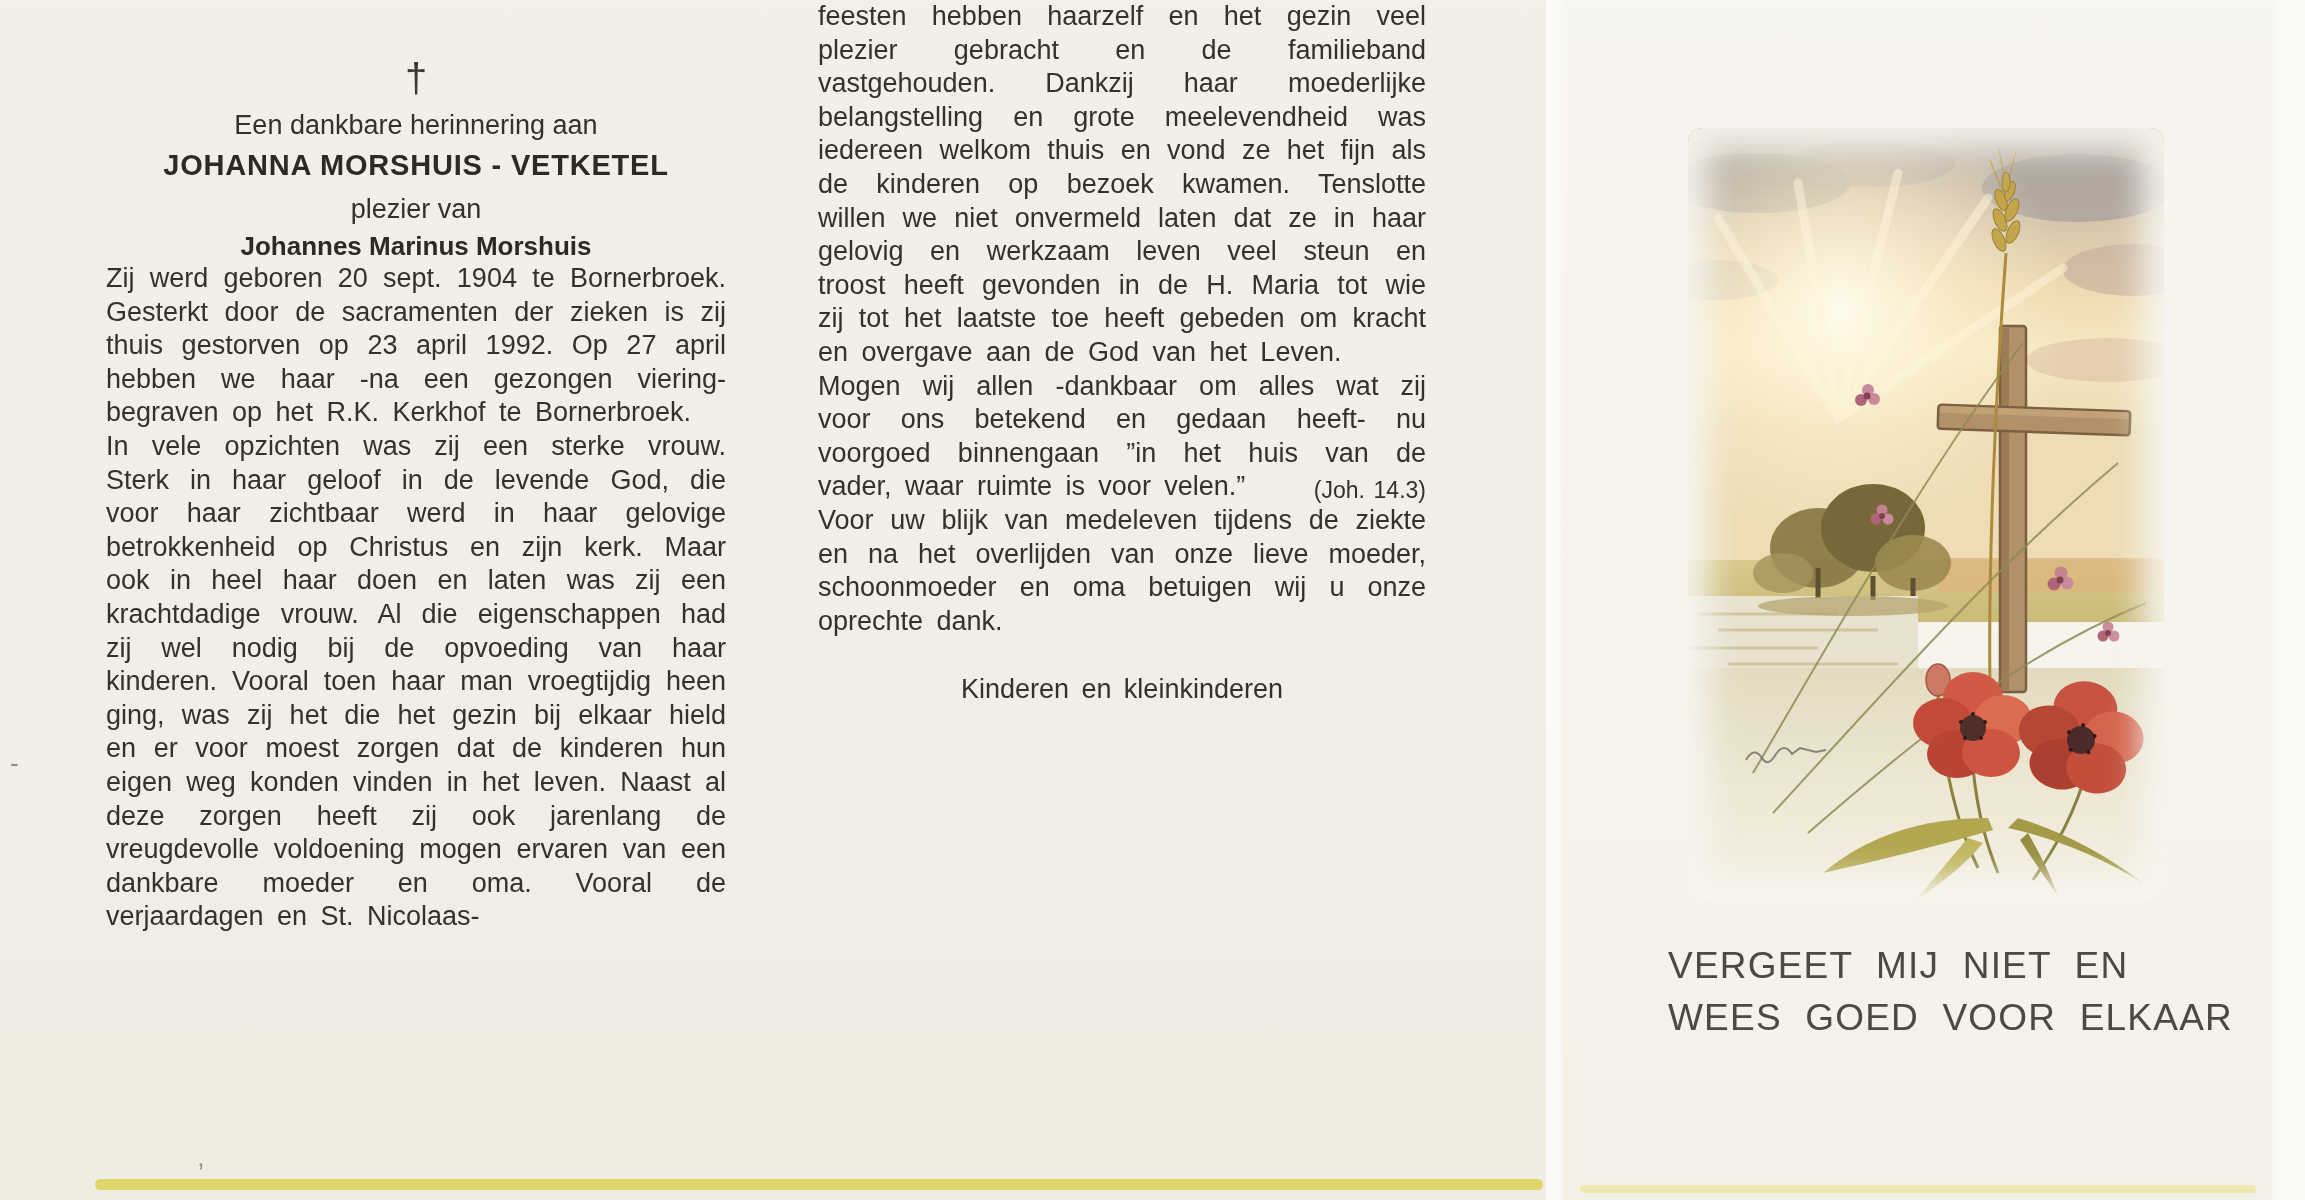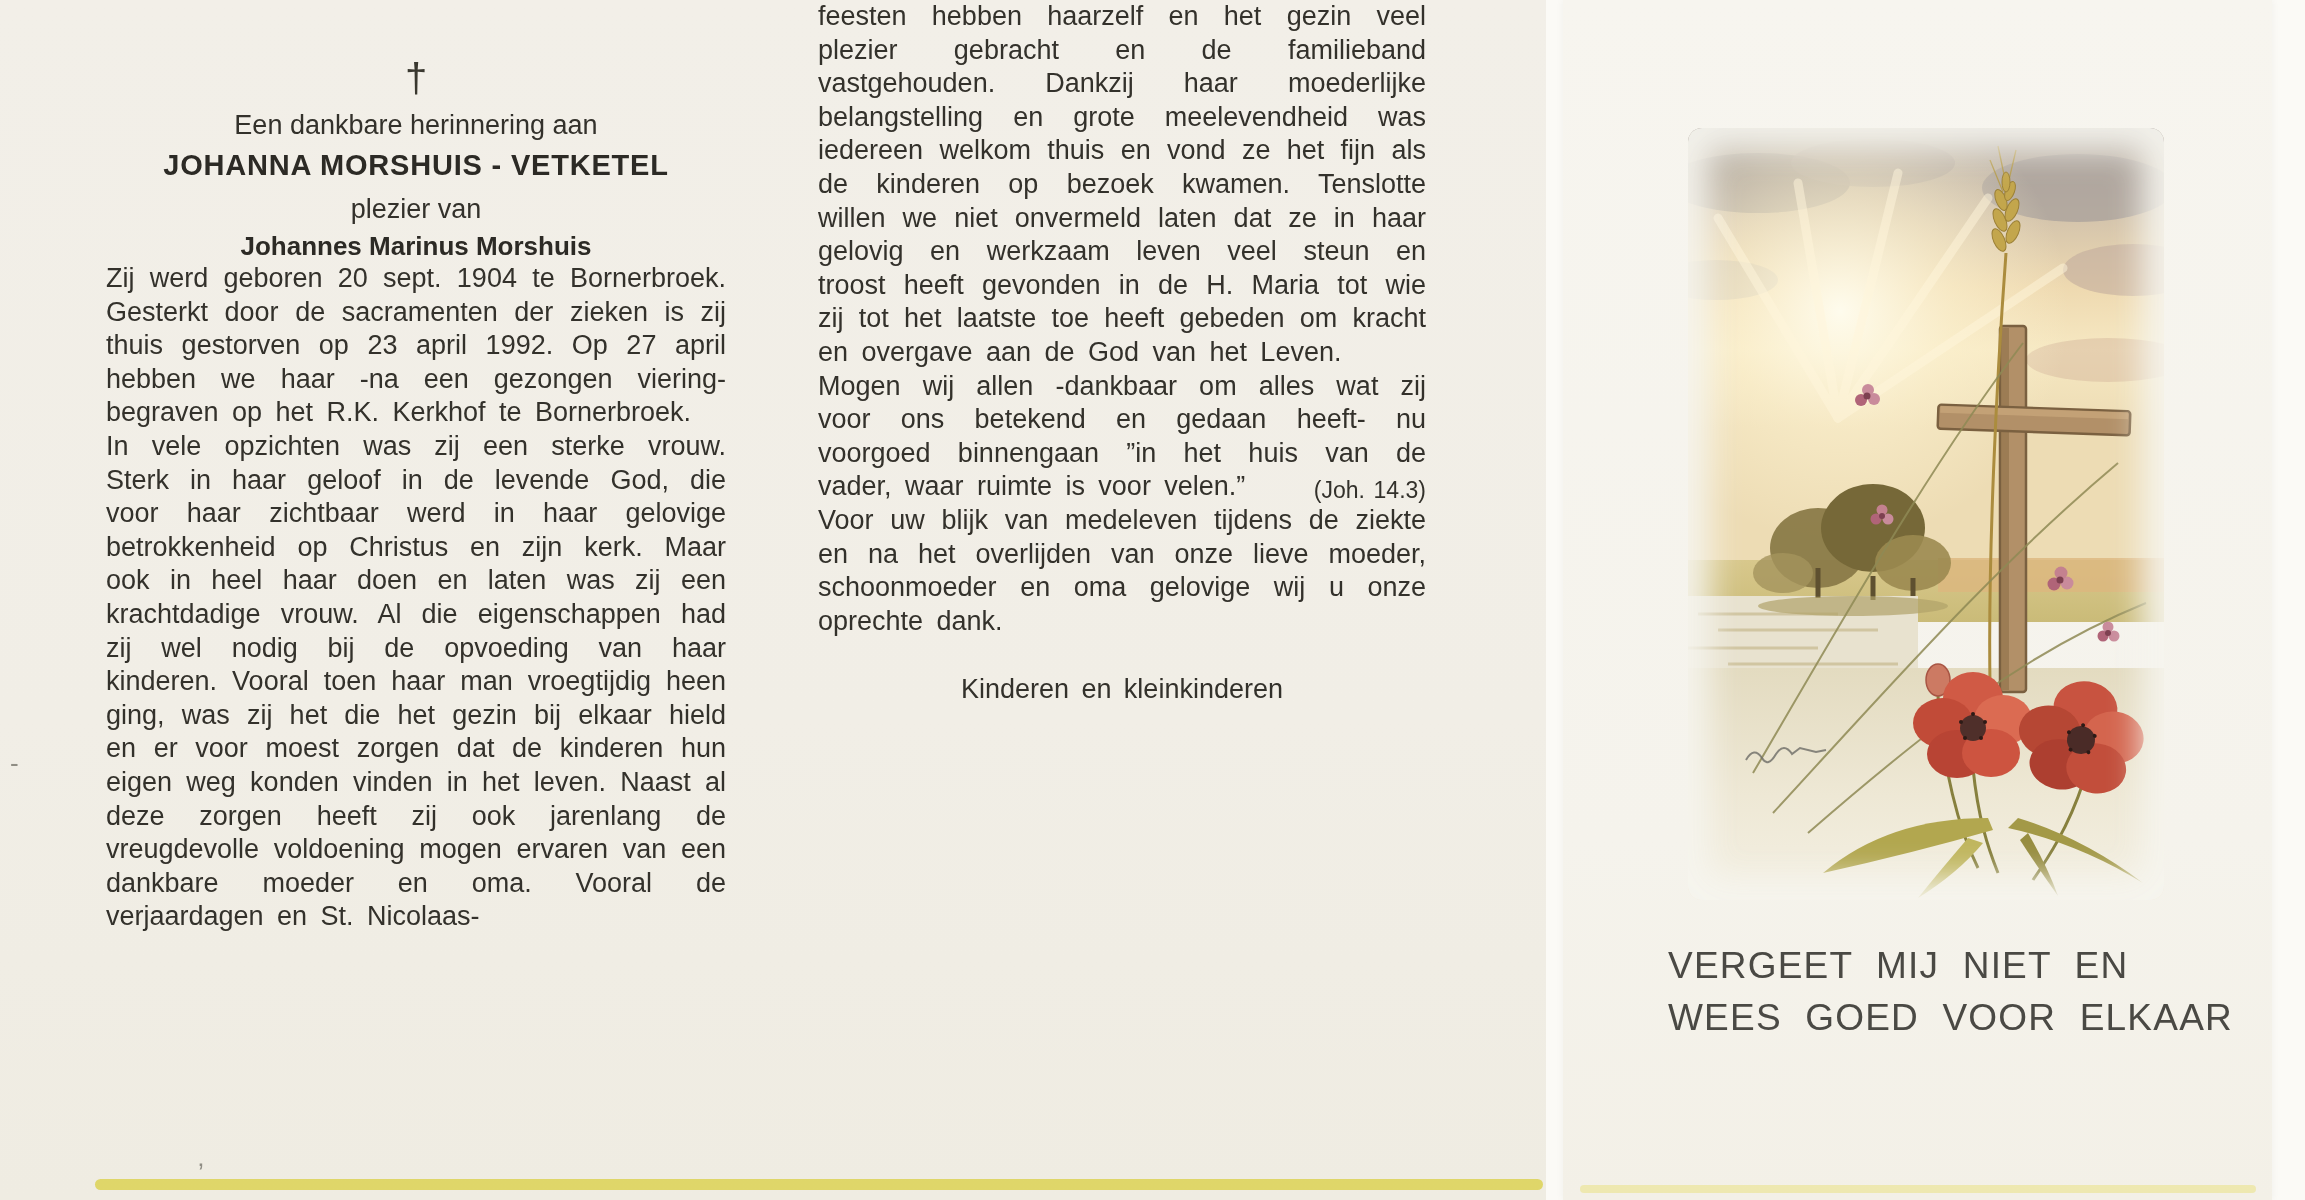--- a/index.html
+++ b/index.html
@@ -109,21 +109,21 @@
       <p class="body-text para-bio">Zij werd geboren 20 sept. 1904 te Bornerbroek. Gesterkt door de sacramenten der zieken is zij thuis gestorven op 23 april 1992. Op 27 april hebben we haar -na een gezongen viering- begraven op het R.K. Kerkhof te Bornerbroek.</p>
       <p class="body-text para-char">In vele opzichten was zij een sterke vrouw. Sterk in haar geloof in de levende God, die voor haar zichtbaar werd in haar gelovige betrokkenheid op Christus en zijn kerk. Maar ook in heel haar doen en laten was zij een krachtdadige vrouw. Al die eigenschappen had zij wel nodig bij de opvoeding van haar kinderen. Vooral toen haar man vroegtijdig heen ging, was zij het die het gezin bij elkaar hield en er voor moest zorgen dat de kinderen hun eigen weg konden vinden in het leven. Naast al deze zorgen heeft zij ook jarenlang de vreugdevolle voldoening mogen ervaren van een dankbare moeder en oma. Vooral de verjaardagen en St. Nicolaas-</p>
     </div>
 
     <div class="col col-mid">
       <p class="body-text para-family">feesten hebben haarzelf en het gezin veel plezier gebracht en de familieband vastgehouden. Dankzij haar moederlijke belangstelling en grote meelevendheid was iedereen welkom thuis en vond ze het fijn als de kinderen op bezoek kwamen. Tenslotte willen we niet onvermeld laten dat ze in haar gelovig en werkzaam leven veel steun en troost heeft gevonden in de H. Maria tot wie zij tot het laatste toe heeft gebeden om kracht en overgave aan de God van het Leven.</p>
       <div class="prayer-wrap">
         <p class="body-text">Mogen wij allen -dankbaar om alles wat zij voor ons betekend en gedaan heeft- nu voorgoed binnengaan ”in het huis van de vader, waar ruimte is voor velen.”</p>
         <span class="scripture-ref">(Joh. 14.3)</span>
       </div>
-      <p class="body-text para-thanks">Voor uw blijk van medeleven tijdens de ziekte en na het overlijden van onze lieve moeder, schoonmoeder en oma gelovige wij u onze oprechte dank.</p>
+      <p class="body-text para-thanks">Voor uw blijk van medeleven tijdens de ziekte en na het overlijden van onze lieve moeder, schoonmoeder en oma betuigen wij u onze oprechte dank.</p>
       <div class="signature-line">Kinderen en kleinkinderen</div>
     </div>
 
   </div>
 
   <div class="card card-right">
 
     <div class="illustration">
       <svg viewBox="0 0 476 772" width="476" height="772" xmlns="http://www.w3.org/2000/svg">
         <defs>

